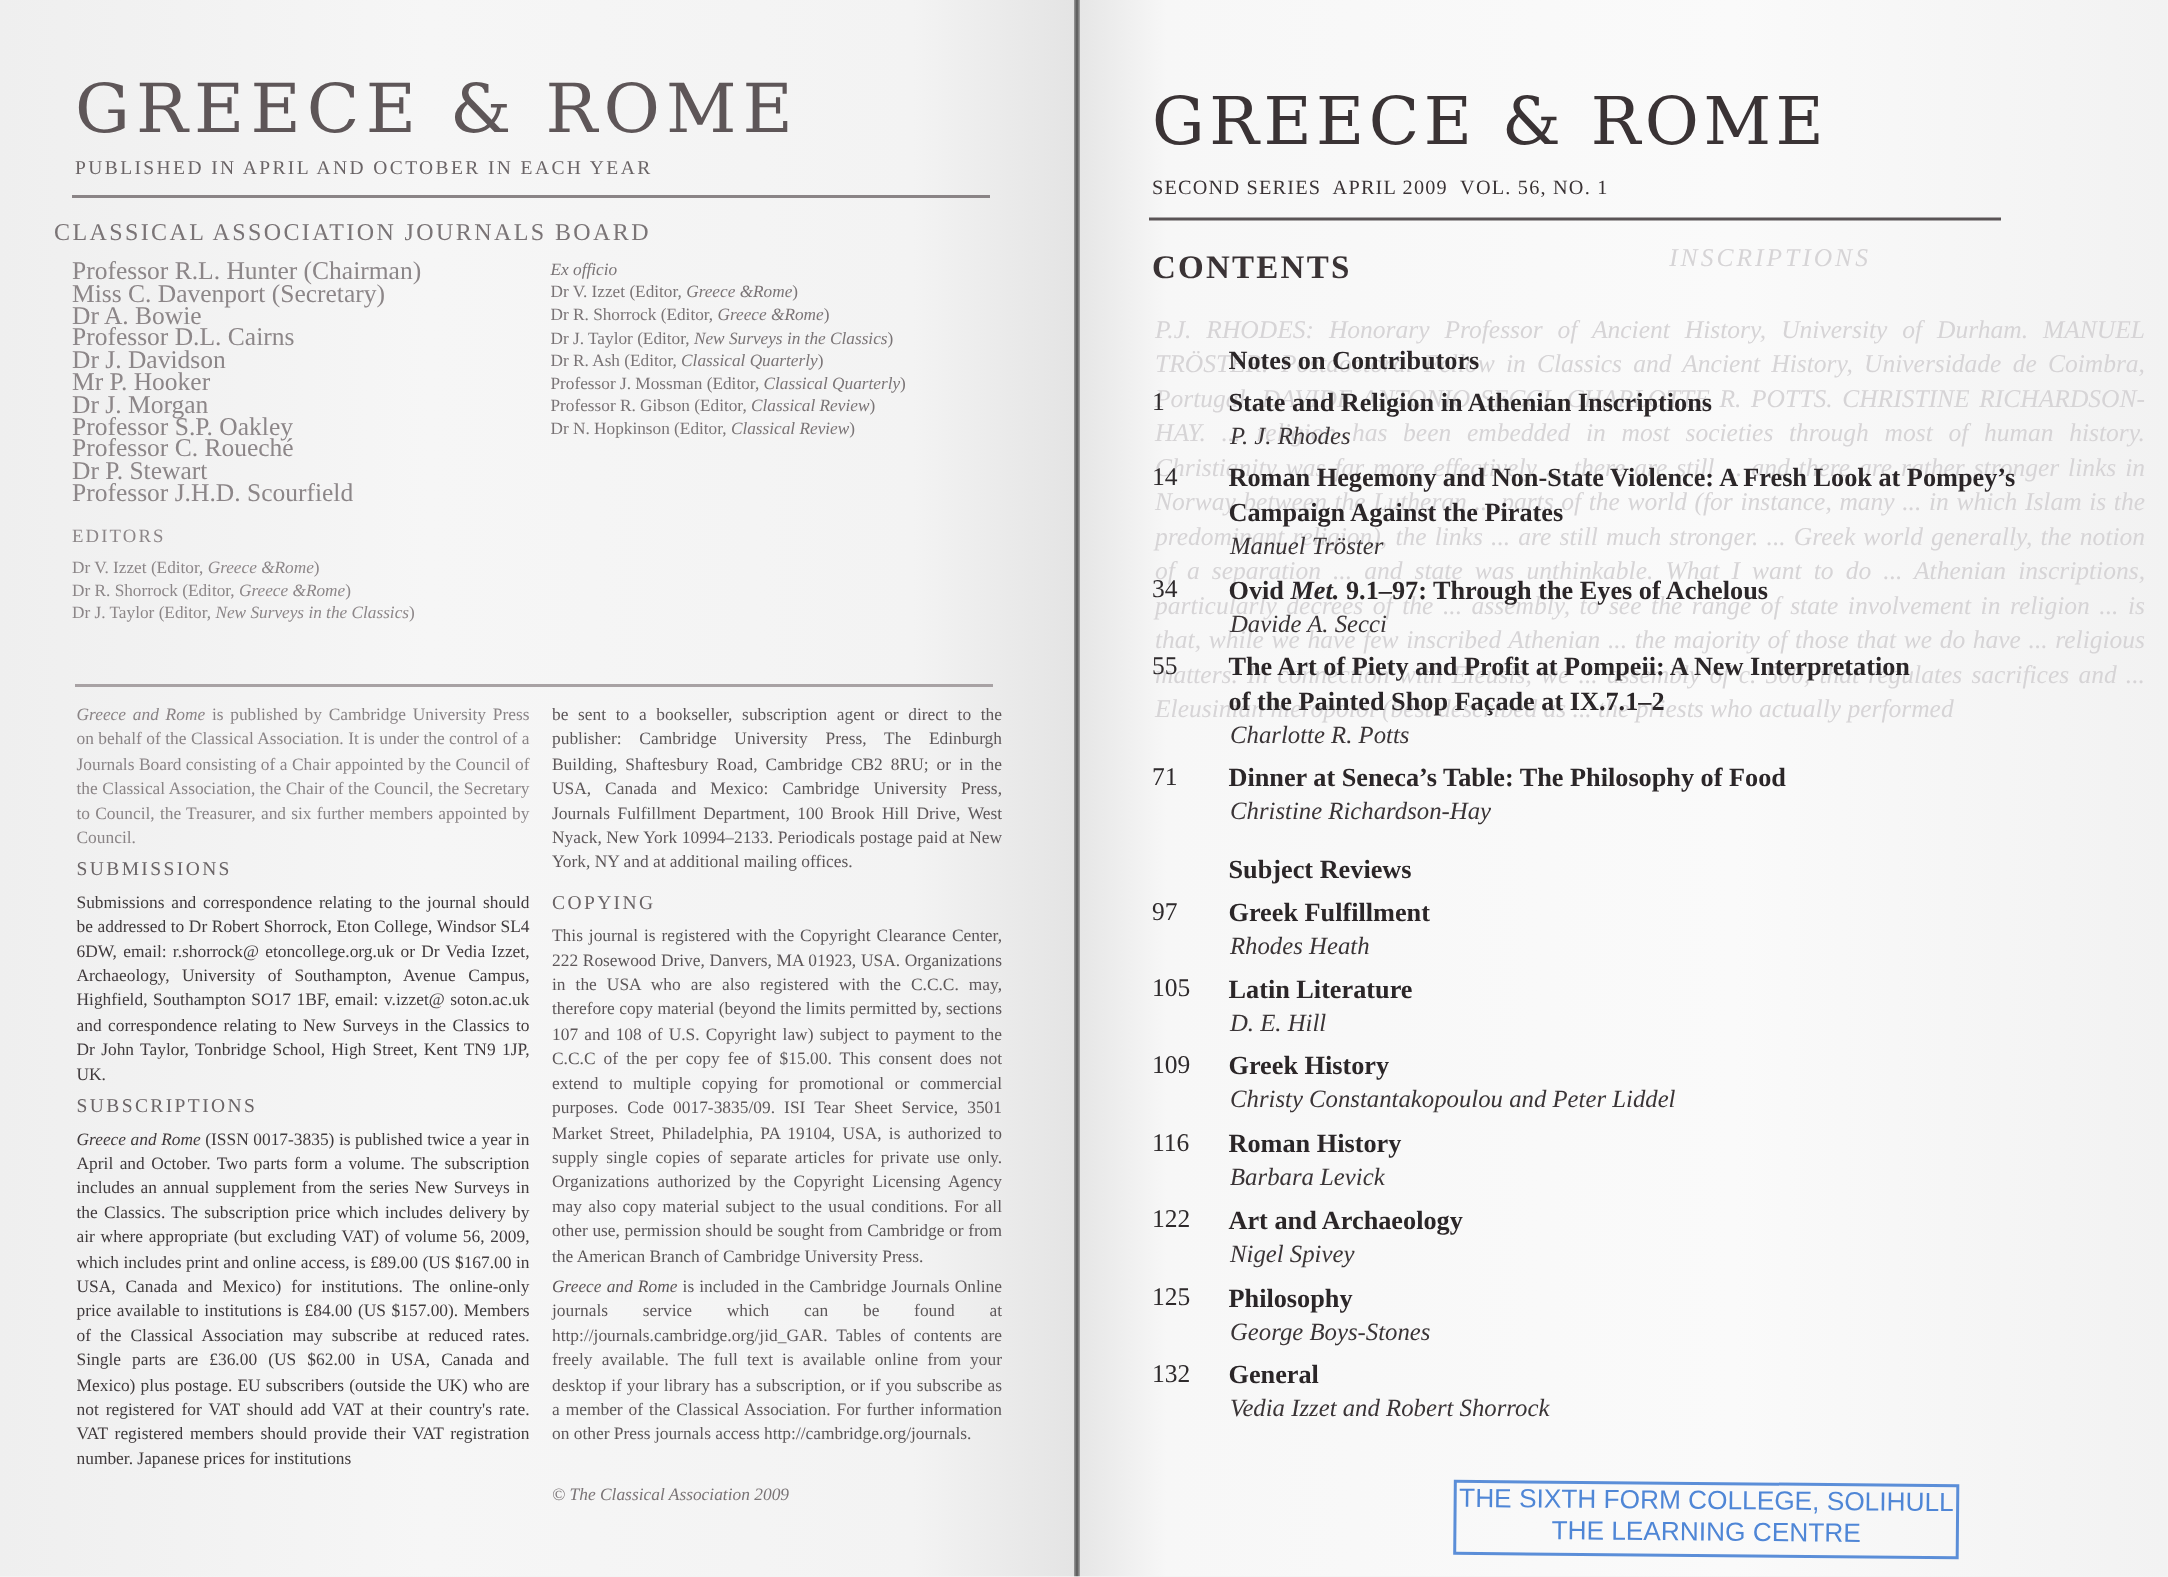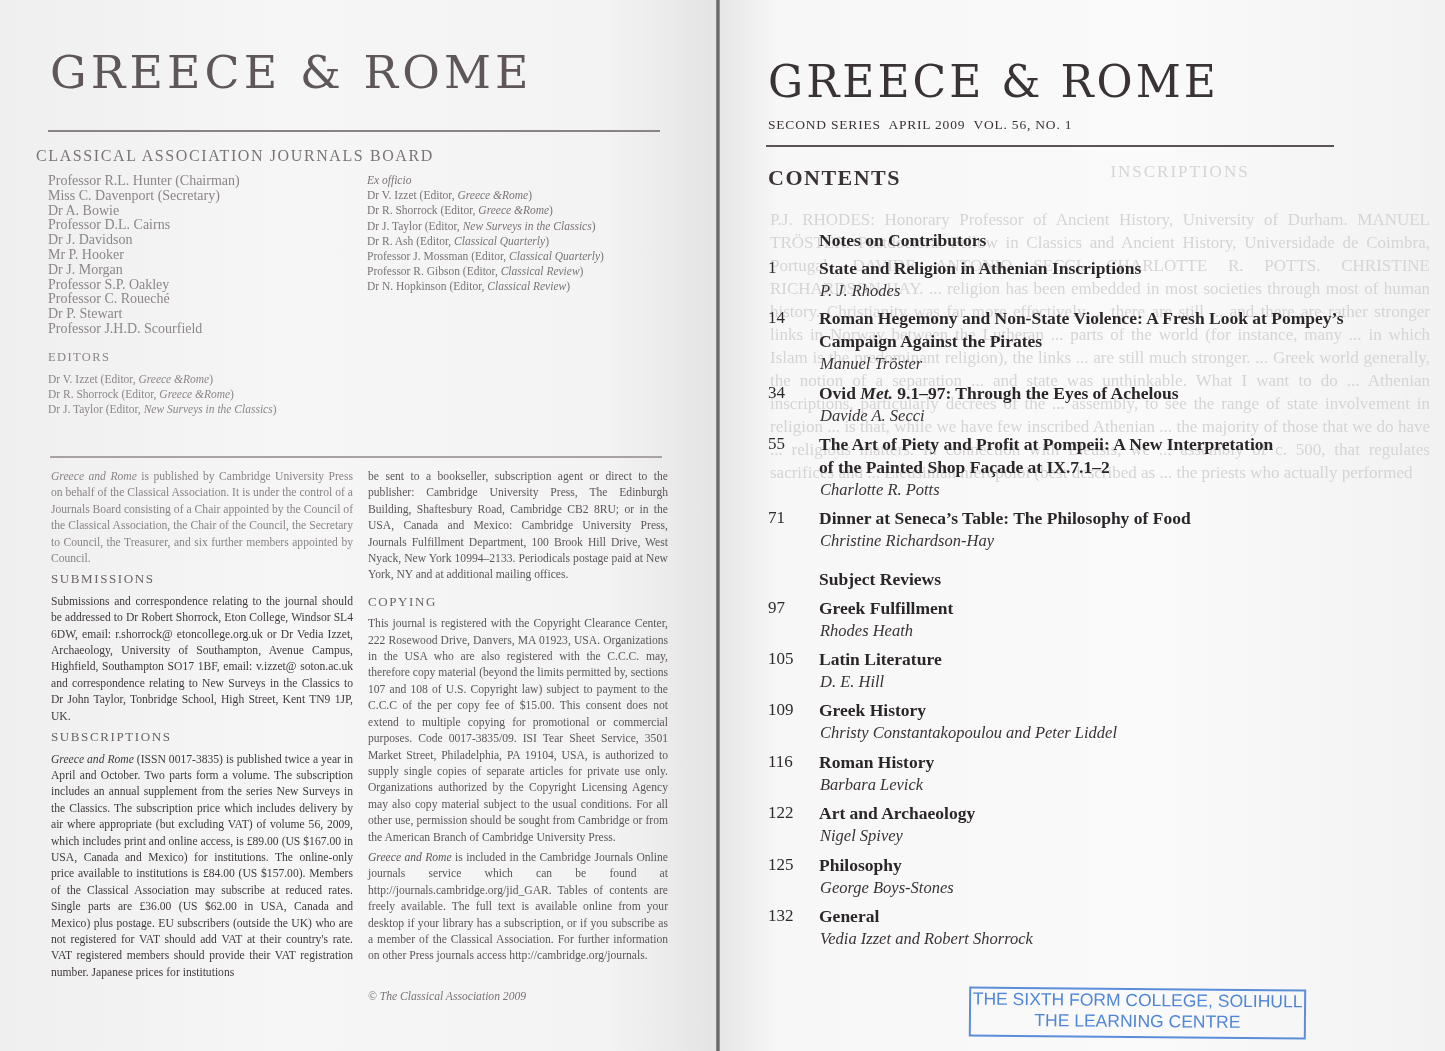--- a/index.html
+++ b/index.html
@@ -37,21 +37,21 @@
   .rule { position: absolute; height: 2px; background: #8a8486; }
   .l-rule1 { left: 48px; top: 130px; width: 612px; }
   .l-rule2 { left: 50px; top: 456px; width: 612px; height: 2px; background: #a8a2a4; }
 
   .l-board-head {
     position: absolute; left: 36px; top: 147px;
     font-size: 16px; letter-spacing: 1.6px; color: #7a7476;
   }
   .member-list {
     position: absolute; left: 48px; top: 174px; margin: 0; padding: 0; list-style: none;
-    font-size: 14px; line-height: 14.8px; color: #8c8688;
+    font-size: 17px; line-height: 14.8px; color: #8c8688;
   }
   .editors-head {
     position: absolute; left: 48px; top: 350px;
     font-size: 12.5px; letter-spacing: 1.4px; color: #8c8688;
   }
   .editors-list {
     position: absolute; left: 48px; top: 372px; margin: 0; padding: 0; list-style: none;
     font-size: 11.5px; line-height: 15px; color: #8c8688;
   }
   .exofficio {
@@ -72,21 +72,21 @@
   .col .section-head {
     font-size: 13px; letter-spacing: 1.6px; color: #6a6466; margin: 4px 0 6px 0;
   }
   .col-a .faint { color: #8a8486; }
   .col-a .dark { color: #403a3c; }
   .col-b .copyright { color: #7a7476; margin-top: 24px; font-style: italic; }
 
   
   .showthrough {
     position: absolute; left: 0; top: 0; width: 725px; height: 1051px;
-    color: #d6d4d6; font-size: 17px; line-height: 23px; pointer-events: none;
+    color: #d6d4d6; font-size: 17px; line-height: 23px; pointer-events: none; font-style: italic;
   }
   .showthrough .st-head {
     position: absolute; left: 200px; top: 160px; font-size: 17px; letter-spacing: 2px;
     width: 520px; text-align: center;
   }
   .showthrough .st-body {
     position: absolute; left: 50px; top: 208px; width: 660px; text-align: justify;
   }
 
   .r-title {
@@ -125,20 +125,21 @@
     font-size: 17.5px; line-height: 21px; text-align: center;
     transform: rotate(0.5deg);
   }
   .stamp span { display: block; }
 </style>
 </head>
 <body>
 
 <div class="page page-left">
   <div class="l-title">GREECE &amp; ROME</div>
+  <div class="l-subtitle">PUBLISHED IN APRIL AND OCTOBER IN EACH YEAR</div>
   <div class="rule l-rule1"></div>
 
   <div class="l-board-head">CLASSICAL ASSOCIATION JOURNALS BOARD</div>
   <ul class="member-list">
     <li>Professor R.L. Hunter (Chairman)</li>
     <li>Miss C. Davenport (Secretary)</li>
     <li>Dr A. Bowie</li>
     <li>Professor D.L. Cairns</li>
     <li>Dr J. Davidson</li>
     <li>Mr P. Hooker</li>

